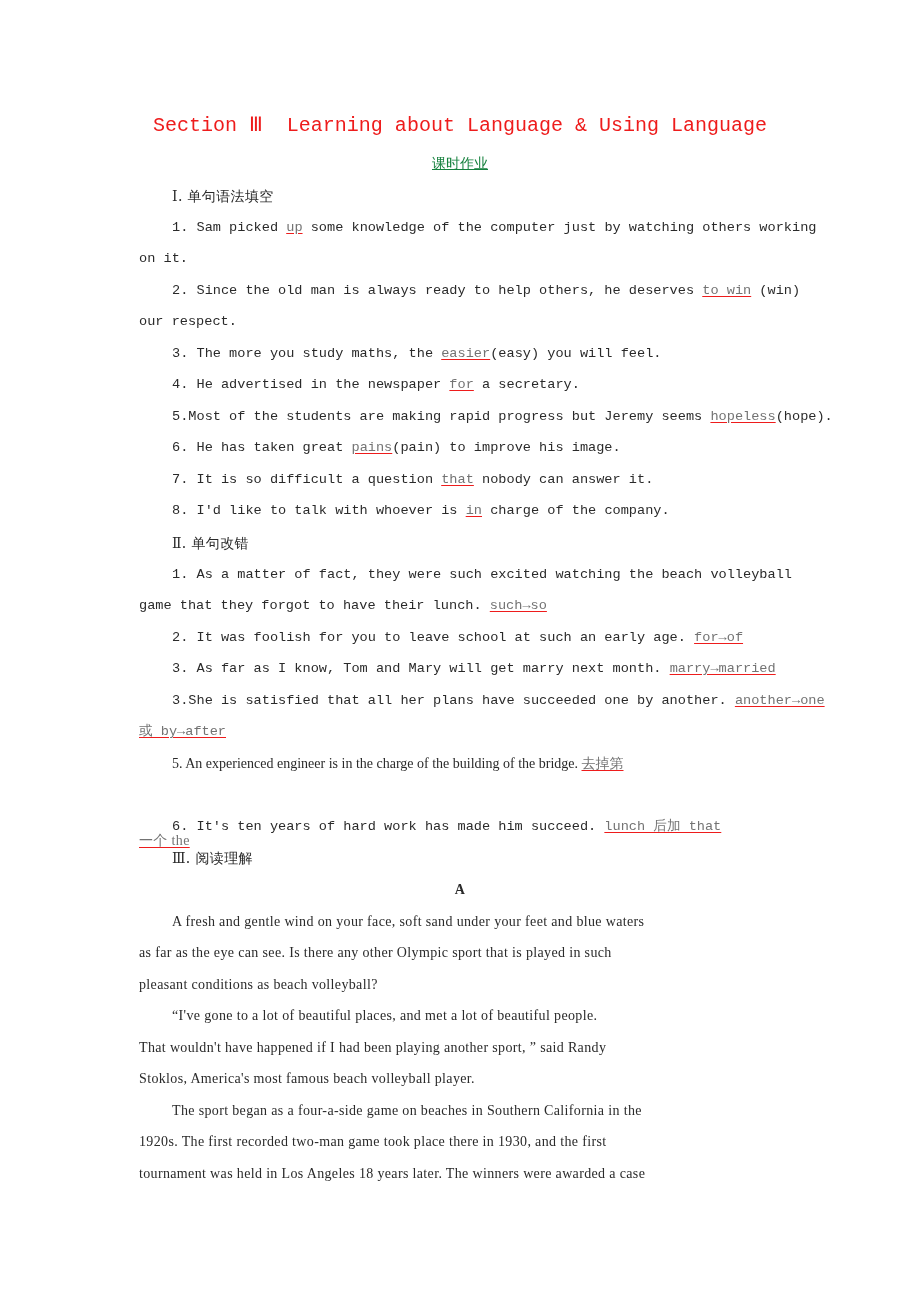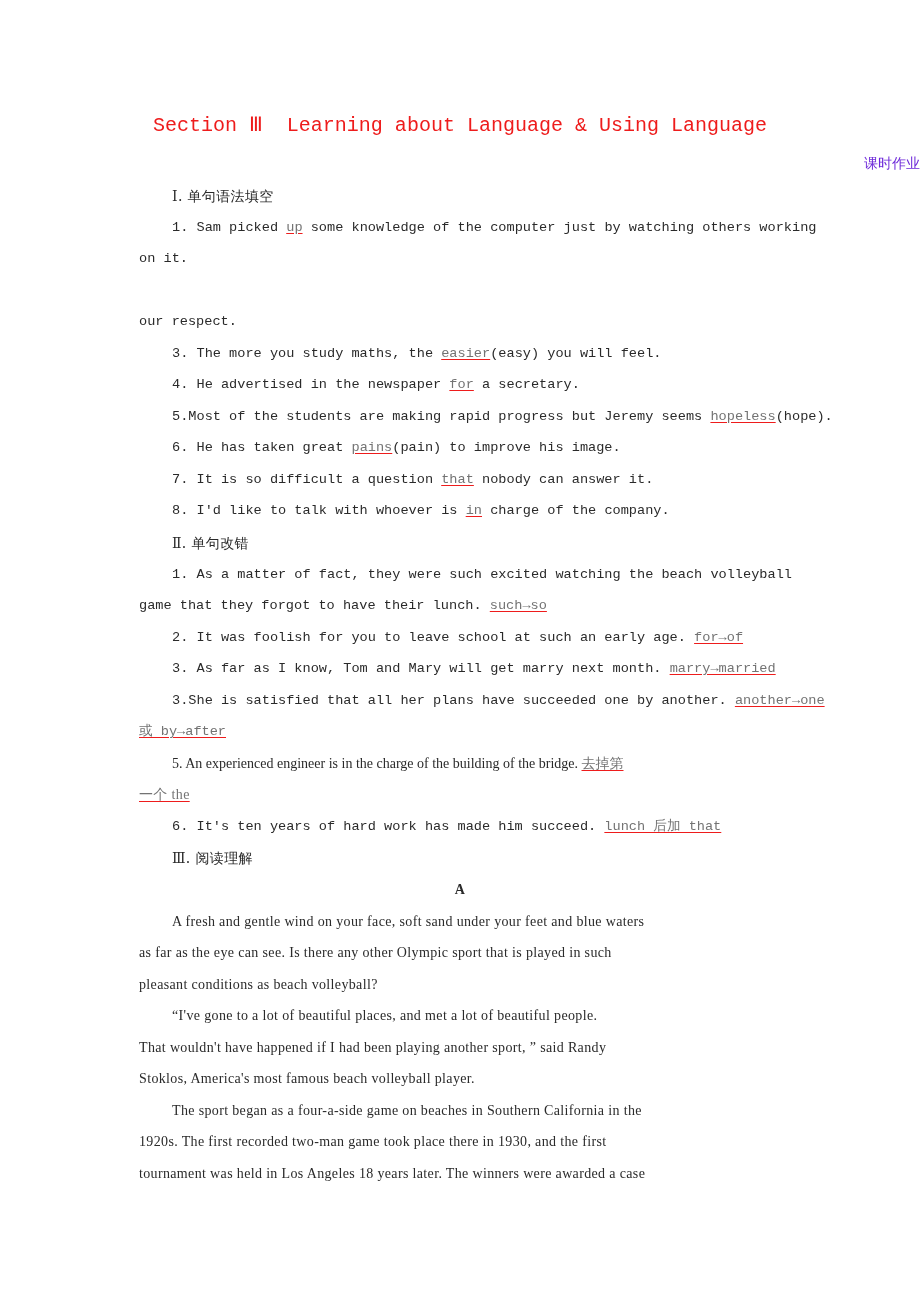--- a/index.html
+++ b/index.html
@@ -2,22 +2,22 @@
 <html><head>
 <meta charset="utf-8">
 <style>
   html, body { margin: 0; padding: 0; background: #ffffff; }
   body { width: 920px; height: 1302px; position: relative; overflow: hidden;
          font-family: "DejaVu Serif", "Liberation Serif", serif; color: #222; }
   .page { position: absolute; left: 0; top: 0; width: 772px; height: 1302px; }
   .title { position: absolute; left: 0; width: 920px; top: 112px; text-align: center;
            font-family: "Liberation Mono", "DejaVu Sans Mono", monospace;
            font-size: 20px; color: #ee1c1c; letter-spacing: 0px; white-space: pre; }
-  .subtitle { position: absolute; left: 0; width: 920px; top: 155px; text-align: right;
-              font-size: 14px; color: #6d28d9; }
+  .subtitle { position: absolute; left: 0; width: 920px; top: 155px; text-align: center;
+              font-size: 14px; color: #15803d; text-decoration: underline; }
   .line { position: absolute; left: 139px; font-size: 14px; line-height: 18px;
           white-space: pre; color: #2a2a2a; letter-spacing: 0.35px;
           font-family: "Liberation Serif", "DejaVu Serif", serif; }
   .mono { font-family: "Liberation Mono", "DejaVu Sans Mono", monospace; font-size: 13.6px; letter-spacing: 0px; }
   .ind { left: 172px; }
   .sec { left: 172px; font-family: "DejaVu Serif", serif; font-size: 14px; }
   .ans { color: #737373; text-decoration: underline; text-decoration-color: #ee1c1c; text-underline-offset: 2px; }
   .center { left: 0; width: 920px; text-align: center; font-weight: bold; }
 </style>
 </head>
@@ -25,20 +25,21 @@
 
 <div class="page">
   <div class="title">Section Ⅲ  Learning about Language &amp; Using Language</div>
   <div class="subtitle">课时作业</div>
 
   <div class="line sec" style="top:187px">Ⅰ. 单句语法填空</div>
 
   <div class="line ind mono" style="top:219px"><span>1. Sam picked </span><span class="ans">up</span><span> some knowledge of the computer just by watching others working</span></div>
   <div class="line mono" style="top:250px">on it.</div>
 
+  <div class="line ind mono" style="top:282px"><span>2. Since the old man is always ready to help others, he deserves </span><span class="ans">to win</span><span> (win)</span></div>
   <div class="line mono" style="top:313px">our respect.</div>
 
   <div class="line ind mono" style="top:345px"><span>3. The more you study maths, the </span><span class="ans">easier</span><span>(easy) you will feel.</span></div>
 
   <div class="line ind mono" style="top:376px"><span>4. He advertised in the newspaper </span><span class="ans">for</span><span> a secretary.</span></div>
 
   <div class="line ind mono" style="top:408px"><span>5.Most of the students are making rapid progress but Jeremy seems </span><span class="ans">hopeless</span><span>(hope).</span></div>
 
   <div class="line ind mono" style="top:439px"><span>6. He has taken great </span><span class="ans">pains</span><span>(pain) to improve his image.</span></div>
 
@@ -52,21 +53,21 @@
   <div class="line mono" style="top:597px"><span>game that they forgot to have their lunch. </span><span class="ans">such→so</span></div>
 
   <div class="line ind mono" style="top:629px"><span>2. It was foolish for you to leave school at such an early age. </span><span class="ans">for→of</span></div>
 
   <div class="line ind mono" style="top:660px"><span>3. As far as I know, Tom and Mary will get marry next month. </span><span class="ans">marry→married</span></div>
 
   <div class="line ind mono" style="top:692px"><span>3.She is satisfied that all her plans have succeeded one by another. </span><span class="ans">another→one</span></div>
   <div class="line mono" style="top:723px"><span class="ans">或 by→after</span></div>
 
   <div class="line ind" style="top:755px; letter-spacing:0px;"><span>5. An experienced engineer is in the charge of the building of the bridge. </span><span class="ans">去掉第</span></div>
-  <div class="line" style="top:786px"><span class="ans">一个 the</span></div>
+  <div class="line" style="top:832px"><span class="ans">一个 the</span></div>
 
   <div class="line ind mono" style="top:818px"><span>6. It's ten years of hard work has made him succeed. </span><span class="ans">lunch 后加 that</span></div>
 
   <div class="line sec" style="top:849px">Ⅲ. 阅读理解</div>
   <div class="line center" style="top:881px">A</div>
 
   <div class="line ind" style="top:913px">A fresh and gentle wind on your face, soft sand under your feet and blue waters</div>
   <div class="line" style="top:944px">as far as the eye can see. Is there any other Olympic sport that is played in such</div>
   <div class="line" style="top:976px">pleasant conditions as beach volleyball?</div>
   <div class="line ind" style="top:1007px">“I've gone to a lot of beautiful places, and met a lot of beautiful people.</div>

